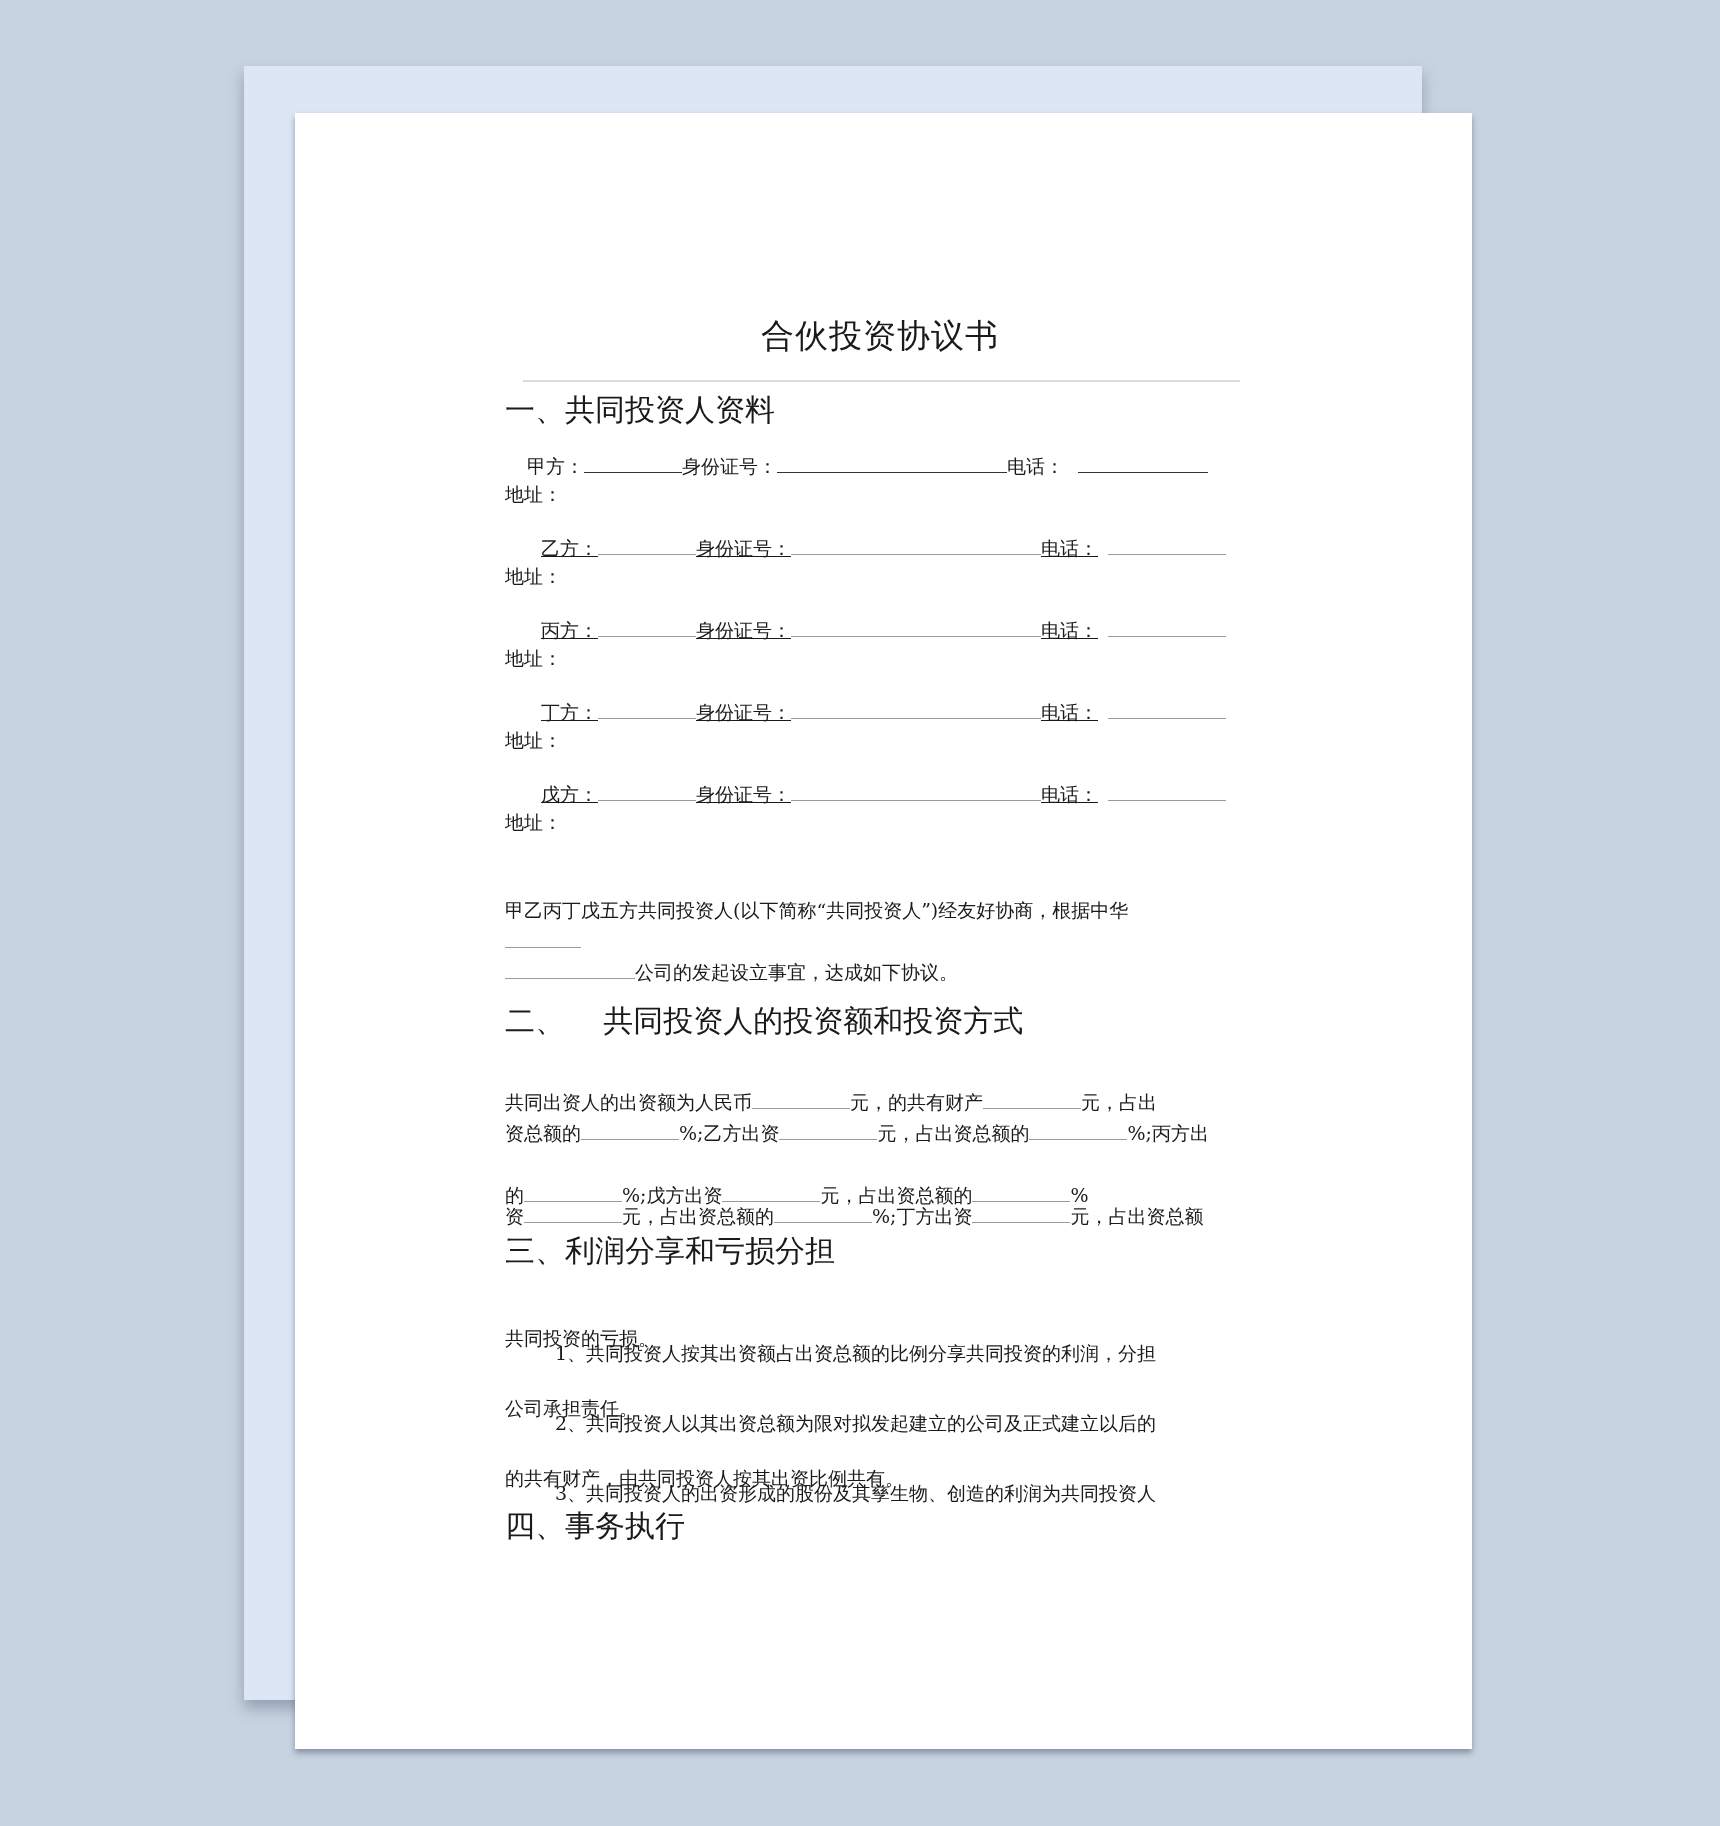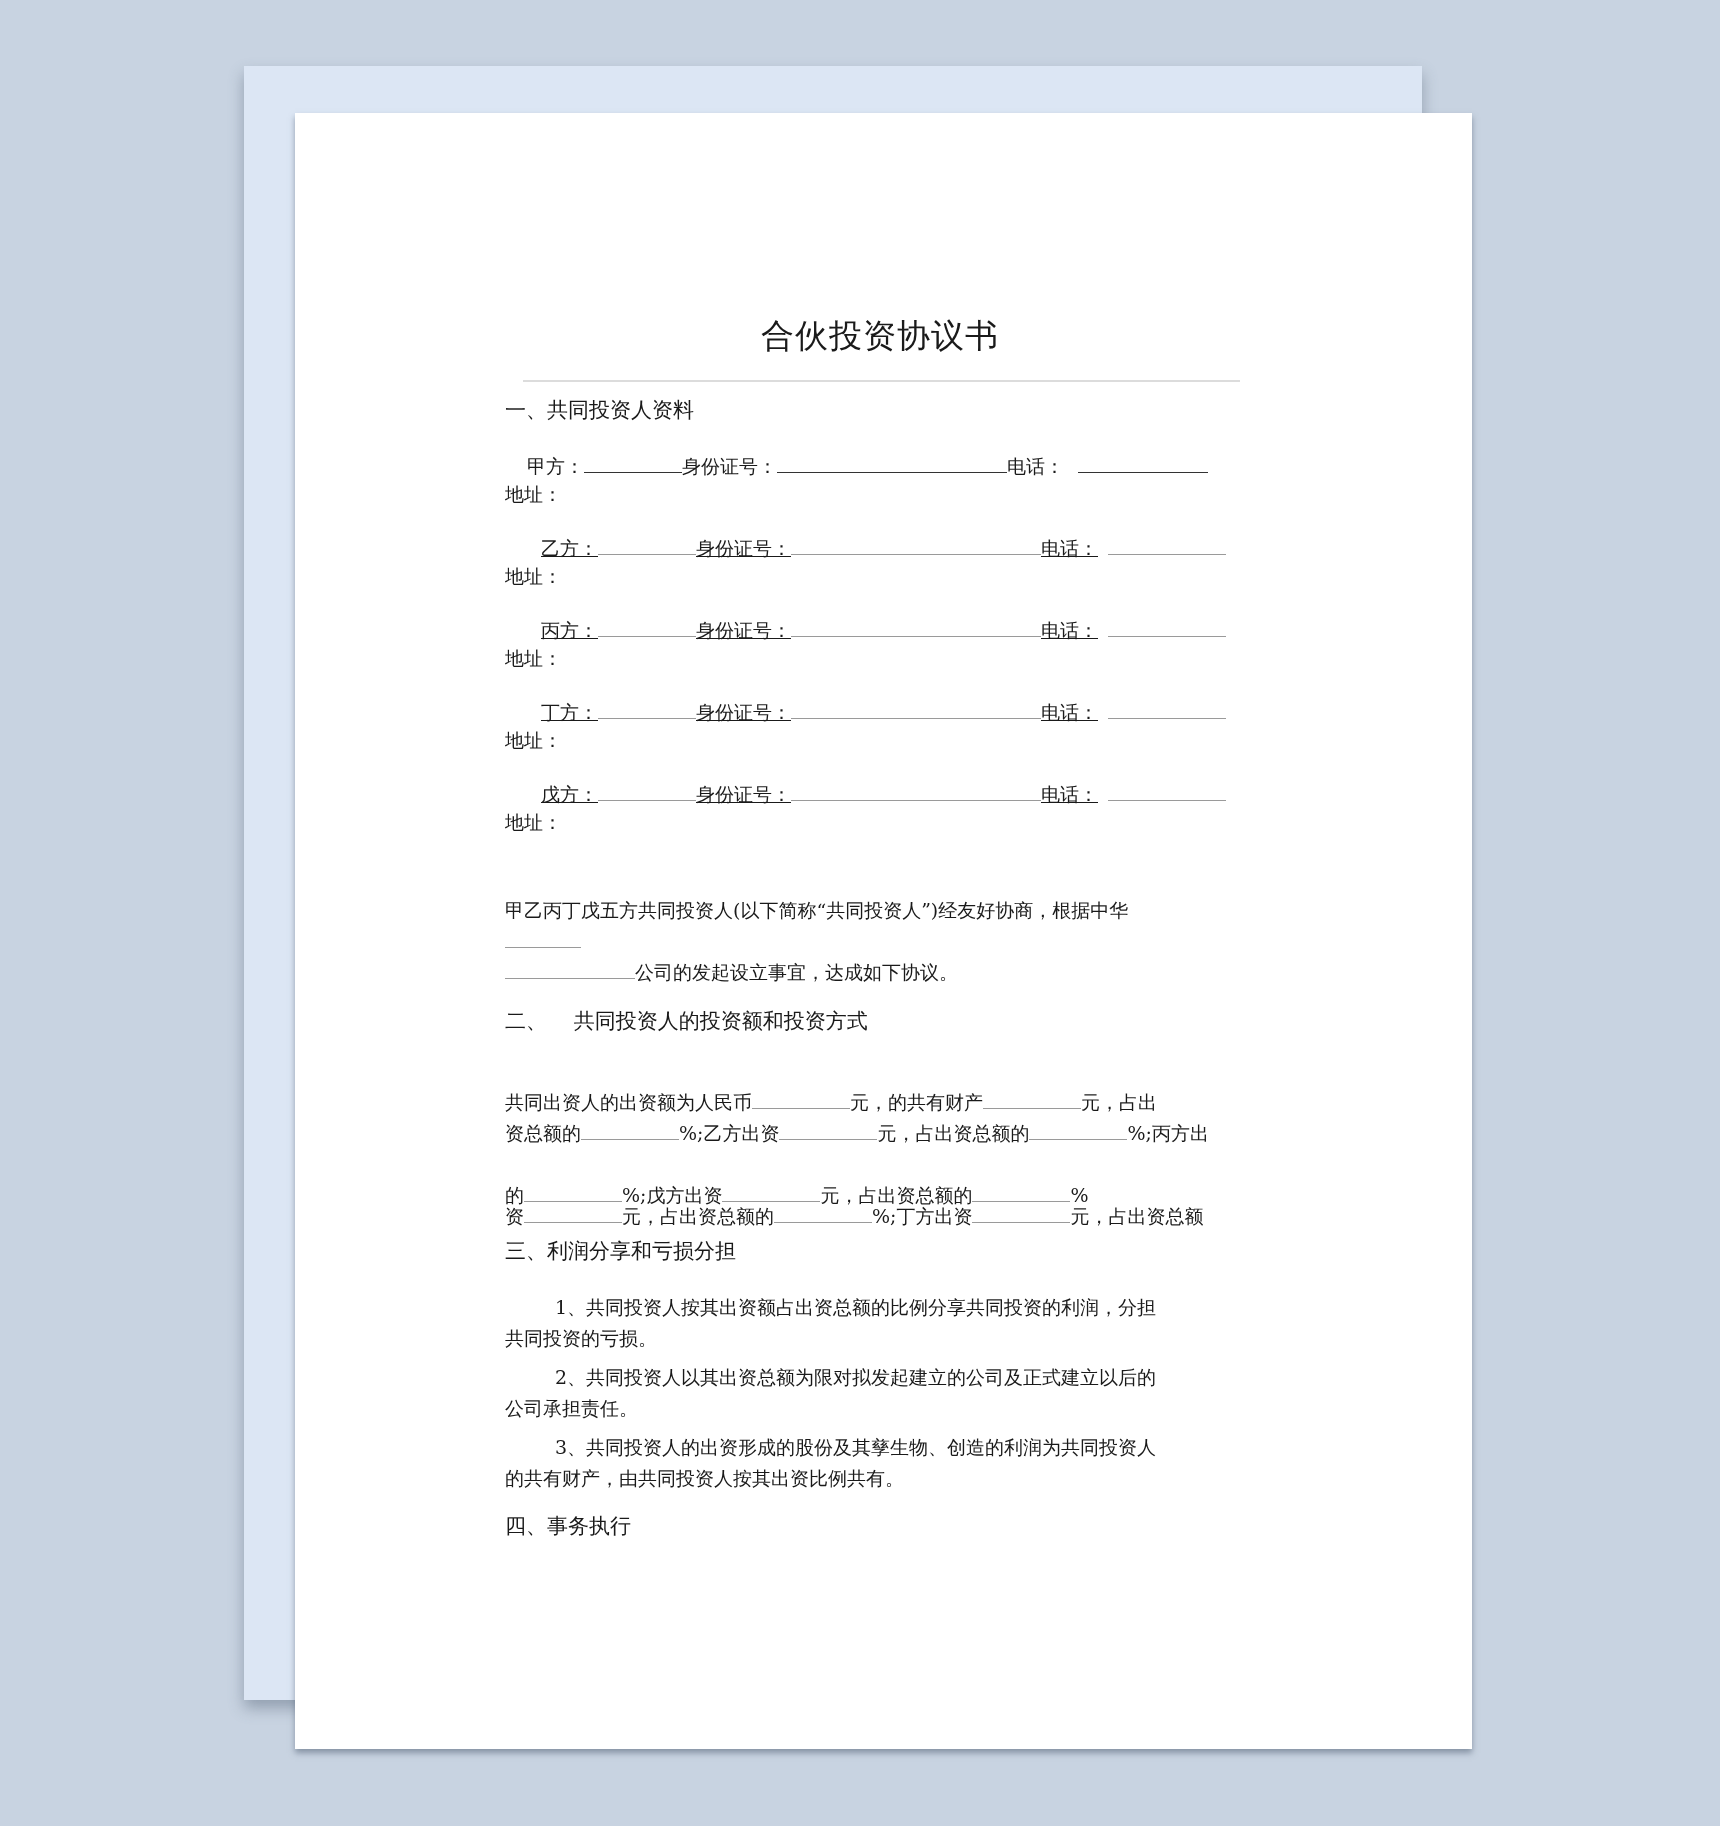--- a/index.html
+++ b/index.html
@@ -28,38 +28,38 @@
     .doc-title {
       position: absolute; top: 203px; left: 0; width: 750px;
       text-align: center; font-size: 33px; letter-spacing: 1px;
       line-height: 40px; margin: 0; font-weight: normal;
     }
     .title-rule {
       position: absolute; top: 267px; left: 18px; width: 717px; height: 2px;
       background: #dcdcdc;
     }
     .h-section {
-      position: absolute; left: 0; font-size: 21px; line-height: 30px;
+      position: absolute; left: 0; font-size: 30px; line-height: 30px;
       margin: 0; font-weight: normal; white-space: pre;
     }
     .line {
       position: absolute; left: 0; font-size: 19px; line-height: 26px;
       white-space: pre;
     }
     .blank-solid {
       display: inline-block; border-bottom: 1.5px solid #333;
       height: 18px; vertical-align: baseline;
     }
     .blank-light {
       display: inline-block; border-bottom: 1px solid #9a9a9a;
       height: 18px; vertical-align: baseline;
     }
     .indent-party { padding-left: 36px; text-decoration: underline; }
     .indent-party-first { padding-left: 22px; }
-    .indent-para { padding-left: 50px; }
+    .indent-para { padding-left: 50px; margin-top: 46px; }
   </style>
 </head>
 <body>
 
 <div class="back-page"></div>
 
 <div class="front-page">
   <div class="content">
 
     <h1 class="doc-title">合伙投资协议书</h1>

